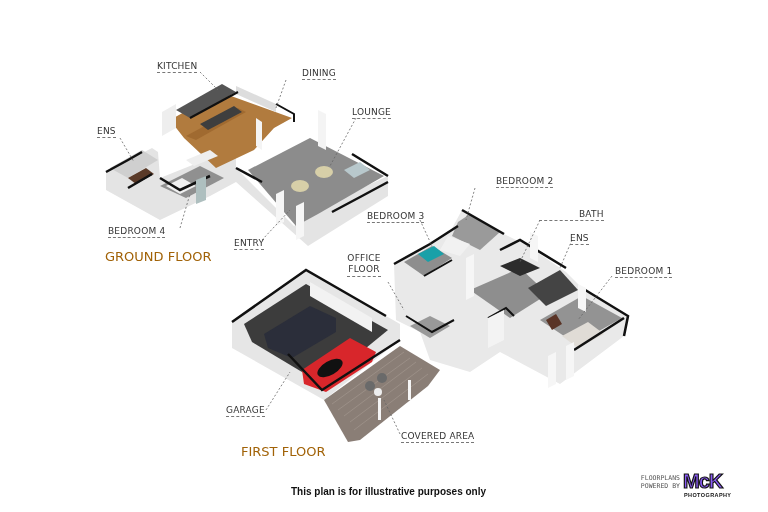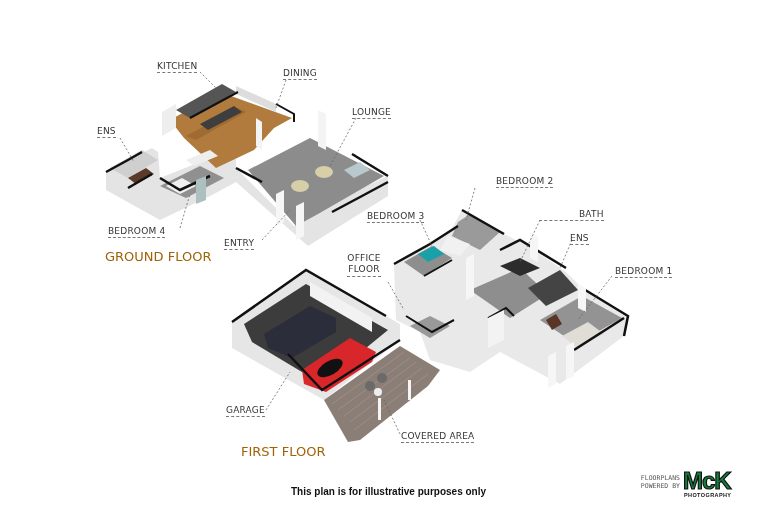--- a/index.html
+++ b/index.html
@@ -3,21 +3,21 @@
 <meta charset="utf-8">
 <style>
   html,body{margin:0;padding:0;background:#ffffff;}
   body{width:768px;height:512px;position:relative;overflow:hidden;font-family:"DejaVu Sans","Liberation Sans",sans-serif;}
   svg.plan{position:absolute;left:0;top:0;}
   .lbl{position:absolute;font-size:9px;color:#333;letter-spacing:0.2px;white-space:nowrap;border-bottom:1px dashed #777;padding-bottom:1px;line-height:10px;font-family:"DejaVu Sans",sans-serif;}
   .floor{position:absolute;font-size:13px;color:#a16207;white-space:nowrap;font-family:"DejaVu Sans",sans-serif;}
   .disclaimer{position:absolute;left:291px;top:486px;font-size:10px;font-weight:bold;color:#111;font-family:"Liberation Sans",sans-serif;white-space:nowrap;text-align:right;}
   .brand{position:absolute;left:628px;top:472px;width:120px;height:30px;}
   .brand .pre{position:absolute;left:0;top:2px;font-size:6.5px;line-height:8px;color:#555;font-family:"DejaVu Sans Mono",monospace;text-align:right;width:52px;}
-  .brand .logo{position:absolute;left:55px;top:-1px;font-size:24px;font-weight:bold;color:#15803d;-webkit-text-stroke:1.2px #111;font-family:"Liberation Sans",sans-serif;letter-spacing:-1px;line-height:20px;}
+  .brand .logo{position:absolute;left:55px;top:-1px;font-size:20px;font-weight:bold;color:#8b5cf6;-webkit-text-stroke:1.2px #111;font-family:"Liberation Sans",sans-serif;letter-spacing:-1px;line-height:20px;}
   .brand .sub{position:absolute;left:56px;top:20px;font-size:5.5px;font-weight:bold;color:#111;letter-spacing:0.4px;font-family:"Liberation Sans",sans-serif;}
 </style>
 </head>
 <body>
 
 <svg class="plan" width="768" height="512" viewBox="0 0 768 512">
 
   <g>
 
     <polygon points="106,172 152,148 158,152 160,178 200,162 200,156 236,140 236,168 294,226 340,198 388,176 388,196 308,246 236,182 210,196 160,220 106,190" fill="#e4e4e4"></polygon>
@@ -130,25 +130,25 @@
     <line x1="540" y1="220" x2="520" y2="262"></line>
     <line x1="572" y1="240" x2="560" y2="268"></line>
     <line x1="612" y1="276" x2="578" y2="320"></line>
     <line x1="388" y1="282" x2="404" y2="310"></line>
     <line x1="266" y1="410" x2="290" y2="372"></line>
     <line x1="400" y1="434" x2="384" y2="400"></line>
   </g>
 </svg>
 
 <div class="lbl" style="left:157px;top:61px;">KITCHEN</div>
-<div class="lbl" style="left:283px;top:68px;">DINING</div>
+<div class="lbl" style="left:302px;top:68px;">DINING</div>
 <div class="lbl" style="left:352px;top:107px;text-align:center;">LOUNGE</div>
 <div class="lbl" style="left:97px;top:126px;">ENS</div>
 <div class="lbl" style="left:108px;top:226px;">BEDROOM 4</div>
-<div class="lbl" style="left:224px;top:238px;">ENTRY</div>
+<div class="lbl" style="left:234px;top:238px;">ENTRY</div>
 
 <div class="lbl" style="left:496px;top:176px;">BEDROOM 2</div>
 <div class="lbl" style="left:367px;top:211px;">BEDROOM 3</div>
 <div class="lbl" style="left:539px;top:209px;padding-left:40px;">BATH</div>
 <div class="lbl" style="left:570px;top:233px;">ENS</div>
 <div class="lbl" style="left:347px;top:253px;width:34px;white-space:normal;text-align:center;line-height:11px;">OFFICE FLOOR</div>
 <div class="lbl" style="left:615px;top:266px;">BEDROOM 1</div>
 <div class="lbl" style="left:226px;top:405px;">GARAGE</div>
 <div class="lbl" style="left:401px;top:431px;">COVERED AREA</div>
 

